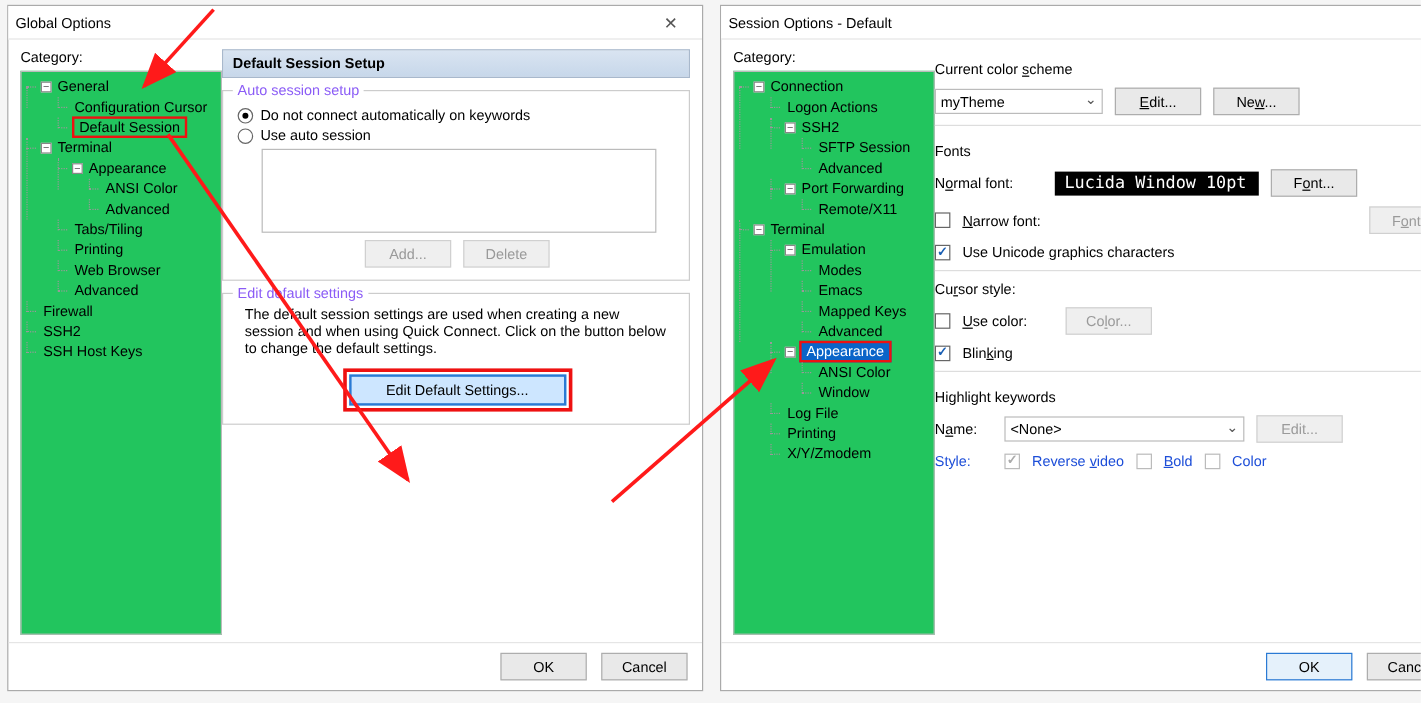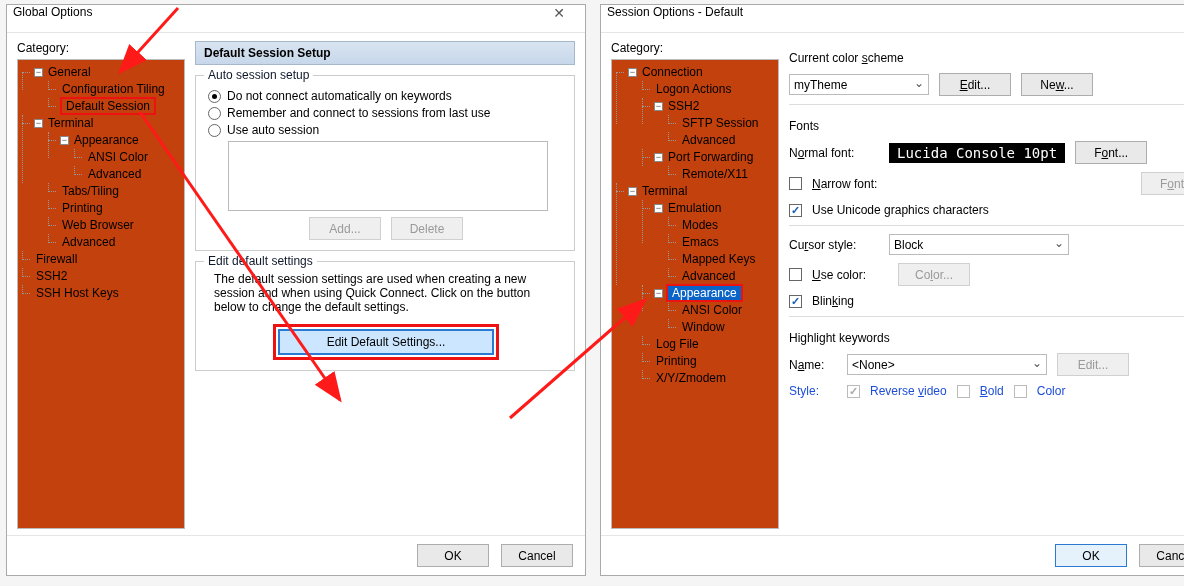--- a/index.html
+++ b/index.html
@@ -17,46 +17,47 @@
   .dialog {
     position: absolute;
     background: #fff;
     border: 1px solid #aaa;
     display: flex;
     flex-direction: column;
   }
   .titlebar {
     height: 28px;
     display: flex;
+    align-items: center;
     padding: 0 6px;
     font-size: 12px;
     background: #fff;
     border-bottom: 1px solid #e5e5e5;
   }
   .titlebar .title { flex: 1; }
   .titlebar .close {
     width: 40px;
     text-align: center;
     font-size: 14px;
     color: #555;
     cursor: pointer;
   }
   .body {
     display: flex;
     flex: 1 1 auto;
     padding: 8px 10px 6px 10px;
-    gap: 10px;
+    gap: 0;
     overflow: hidden;
     justify-content: center;
   }
   .cat-col { width: 168px; display:flex; flex-direction:column; }
   .cat-label { margin-bottom: 4px; }
   .tree {
     border: 1px solid #bbb;
-    background: #c2410c;
+    background: #22c55e;
     flex: 1;
     padding: 4px 0 4px 2px;
     overflow: hidden;
     font-size: 12px;
     line-height: 17px;
   }
   .tree ul { list-style:none; margin:0; padding-left: 14px; }
   .tree > ul { padding-left: 2px; }
   .tree li { position: relative; padding-left: 12px; white-space: nowrap; }
   .tree li::before {
@@ -88,21 +89,21 @@
   }
   .group {
     border:1px solid #ccc;
     margin-top:10px;
     padding:10px 10px 10px 12px;
     position:relative;
   }
   .group > .legend {
     position:absolute; top:-8px; left:8px;
     background:#fff; padding:0 4px;
-    color:#0f172a;
+    color:#8b5cf6;
   }
   .radio-row, .check-row { display:flex; align-items:center; gap:6px; margin:3px 0; }
   .radio {
     width:13px;height:13px;border:1px solid #666;border-radius:50%;
     display:inline-flex;align-items:center;justify-content:center;background:#fff;
   }
   .radio.checked::after{content:"";width:5px;height:5px;background:#000;border-radius:50%;}
   .check {
     width:13px;height:13px;border:1px solid #666;background:#fff;
     display:inline-flex;align-items:center;justify-content:center;font-size:11px;line-height:11px;
@@ -151,21 +152,21 @@
     <span class="title">Global Options</span>
     <span class="close">✕</span>
   </div>
   <div class="body">
     <div class="cat-col">
       <div class="cat-label">Category:</div>
       <div class="tree">
         <ul>
           <li><span class="tb">−</span><span class="node">General</span>
             <ul>
-              <li><span class="node">Configuration Tiling</span></li>
+              <li><span class="node">Configuration Cursor</span></li>
               <li><span class="node sel-red">Default Session</span></li>
             </ul>
           </li>
           <li><span class="tb">−</span><span class="node">Terminal</span>
             <ul>
               <li><span class="tb">−</span><span class="node">Appearance</span>
                 <ul>
                   <li><span class="node">ANSI Color</span></li>
                   <li><span class="node">Advanced</span></li>
                 </ul>
@@ -186,39 +187,35 @@
       <div class="panel-head">Default Session Setup</div>
 
       <div class="group">
         <span class="legend">Auto session setup</span>
         <div class="radio-row">
           <span class="radio checked"></span>
           <span>Do not connect automatically on keywords</span>
         </div>
         <div class="radio-row">
           <span class="radio"></span>
-          <span>Remember and connect to sessions from last use</span>
-        </div>
-        <div class="radio-row">
-          <span class="radio"></span>
           <span>Use auto session</span>
         </div>
         <div class="textbox-big"></div>
         <div class="btn-row">
           <button class="btn" disabled="">Add...</button>
           <button class="btn" disabled="">Delete</button>
         </div>
       </div>
 
       <div class="group">
         <span class="legend">Edit default settings</span>
         <div style="padding:0 4px 10px 6px;">The default session settings are used when creating a new session and when using Quick Connect.  Click on the button below to change the default settings.</div>
         <div class="btn-row">
           <div class="edit-btn-red" style="padding:2px;">
-            <button class="btn highlight" style="width:216px;height:26px;">Edit Default Settings...</button>
+            <button class="btn highlight" style="width:181px;height:26px;">Edit Default Settings...</button>
           </div>
         </div>
       </div>
     </div>
   </div>
   <div class="footer">
     <button class="btn">OK</button>
     <button class="btn">Cancel</button>
   </div>
 </div>
@@ -281,40 +278,37 @@
             <span>myTheme</span>
           </span>
         <button class="btn"><span class="underline">E</span>dit...</button>
         <button class="btn">Ne<span class="underline">w</span>...</button>
       </div>
 
       <hr class="thin-hr">
       <div class="section-head">Fonts</div>
       <div class="row">
         <span class="lbl" style="width:90px;">N<span class="underline">o</span>rmal font:</span>
-        <span class="font-sample">Lucida Console 10pt</span>
+        <span class="font-sample">Lucida Window 10pt</span>
         <button class="btn">F<span class="underline">o</span>nt...</button>
       </div>
       <div class="row">
         <span class="check"></span>
         <span class="lbl" style="width:82px;"><span class="underline">N</span>arrow font:</span>
         <span style="flex:1"></span>
         <button class="btn" disabled="">F<span class="underline">o</span>nt...</button>
       </div>
       <div class="row">
         <span class="check checked"></span>
         <span>Use Unicode <span class="underline">g</span>raphics characters</span>
       </div>
 
       <hr class="thin-hr">
       <div class="row">
         <span class="lbl" style="width:90px;">Cu<span class="underline">r</span>sor style:</span>
-        <span class="combo" style="width:180px;">
-            <span>Block</span>
-          </span>
       </div>
       <div class="row">
         <span class="check"></span>
         <span class="lbl" style="width:76px;"><span class="underline">U</span>se color:</span>
         <button class="btn" disabled="">Co<span class="underline">l</span>or...</button>
       </div>
       <div class="row">
         <span class="check checked"></span>
         <span>Blin<span class="underline">k</span>ing</span>
       </div>

